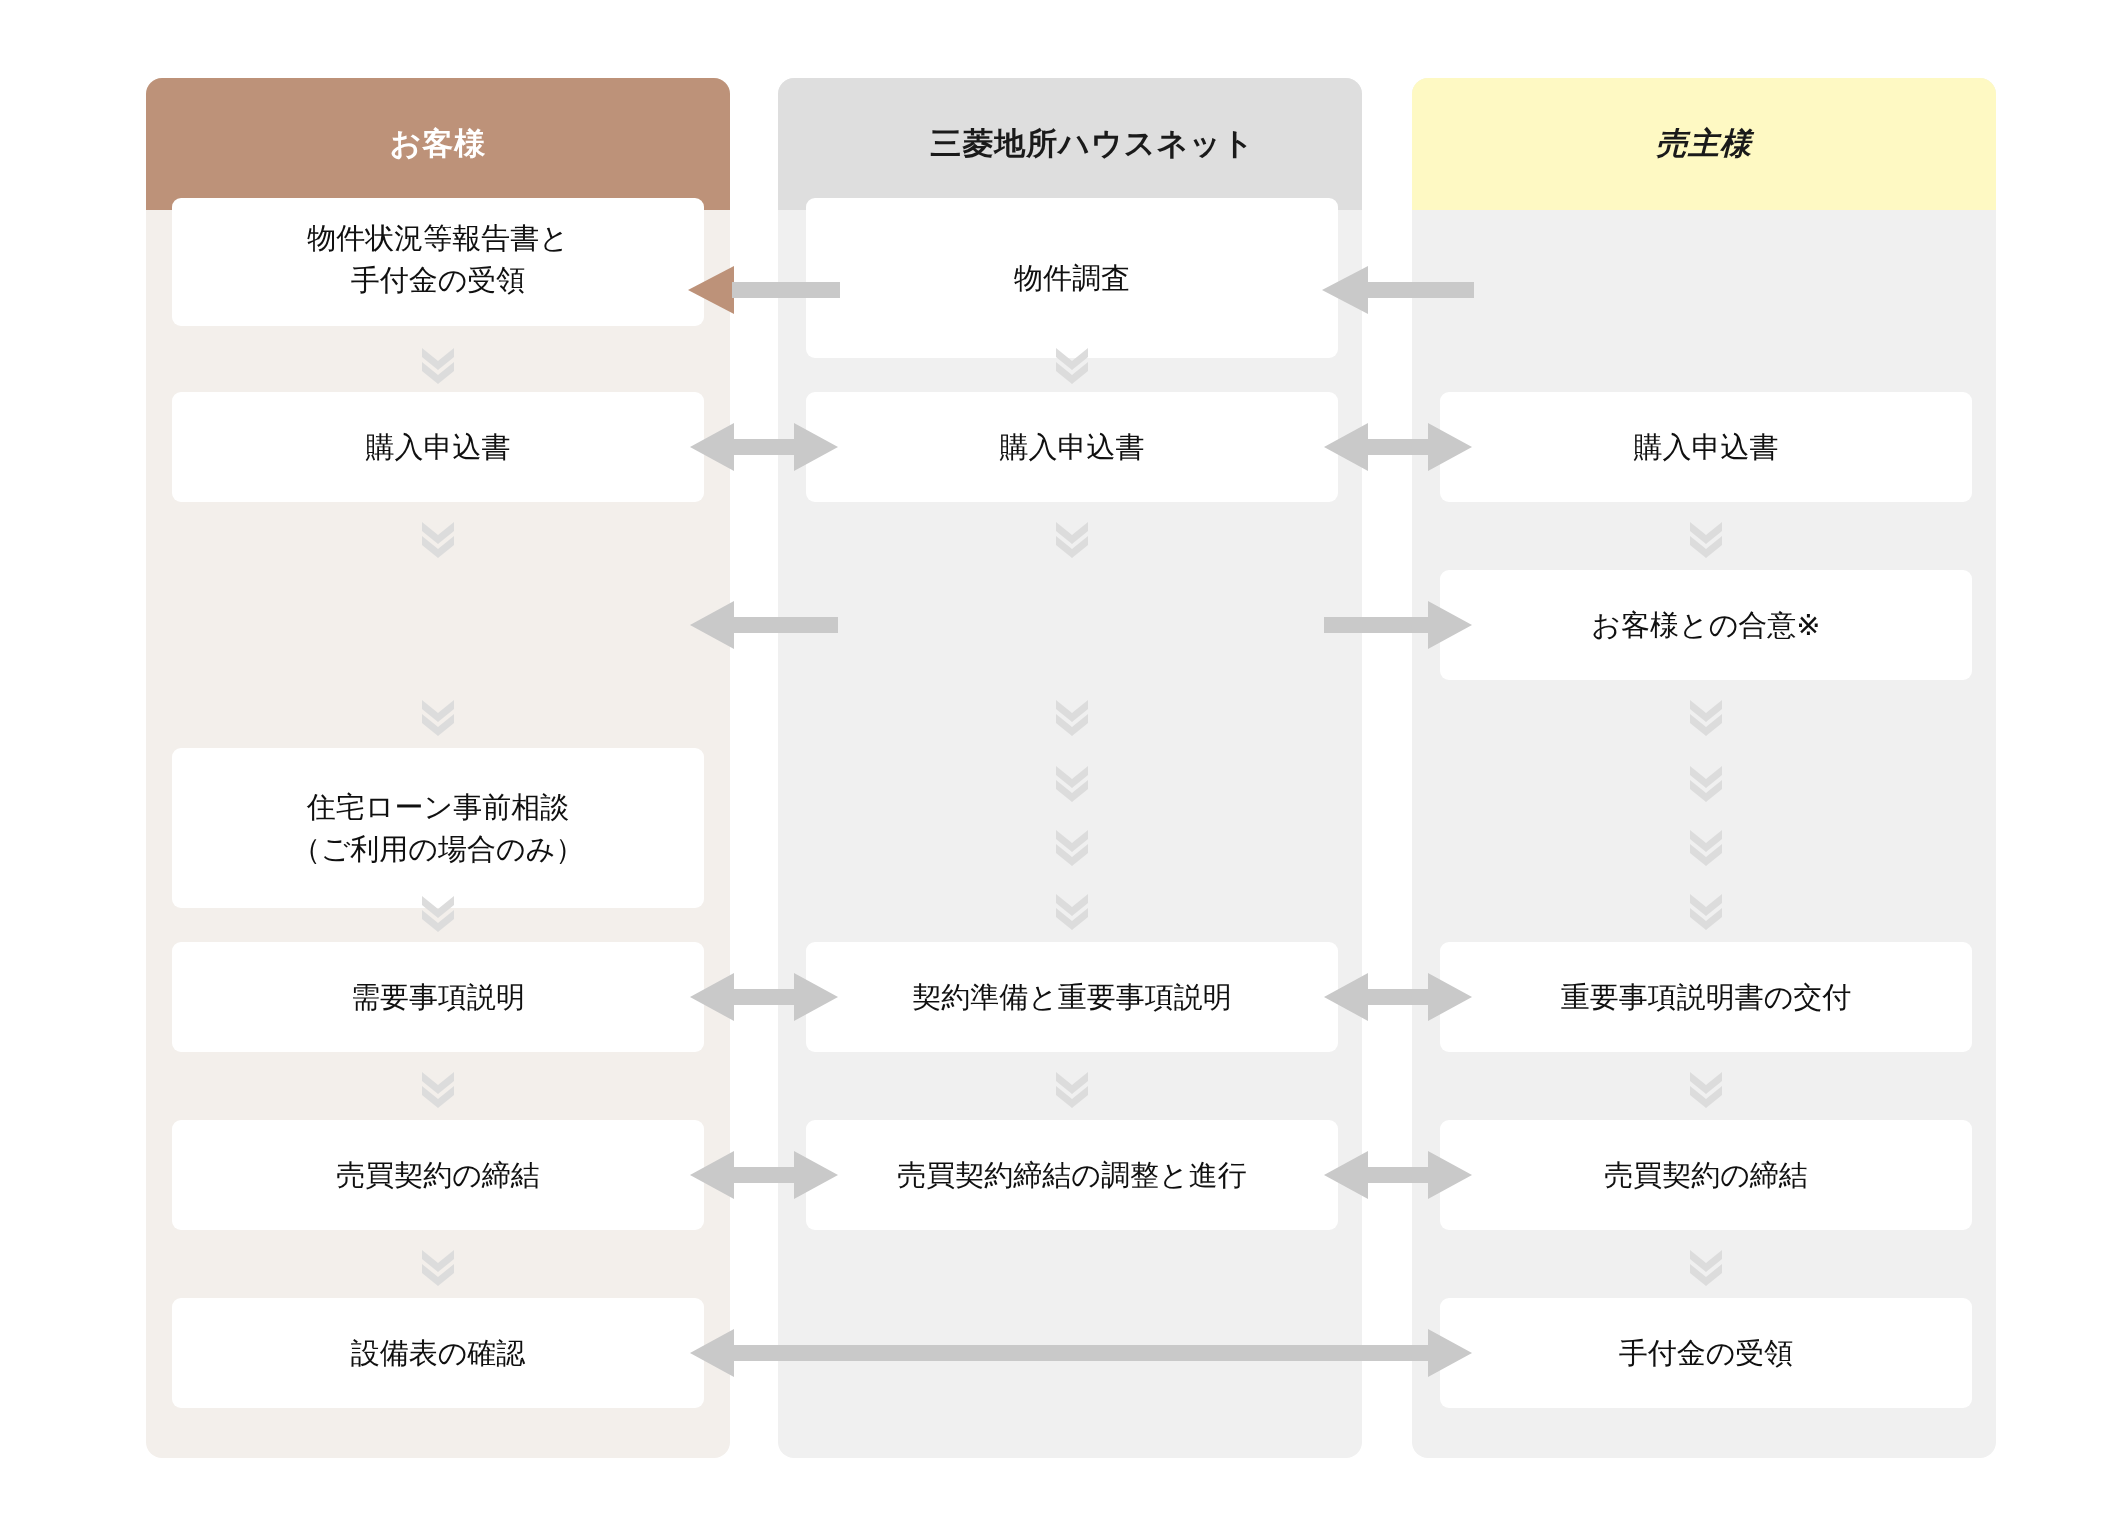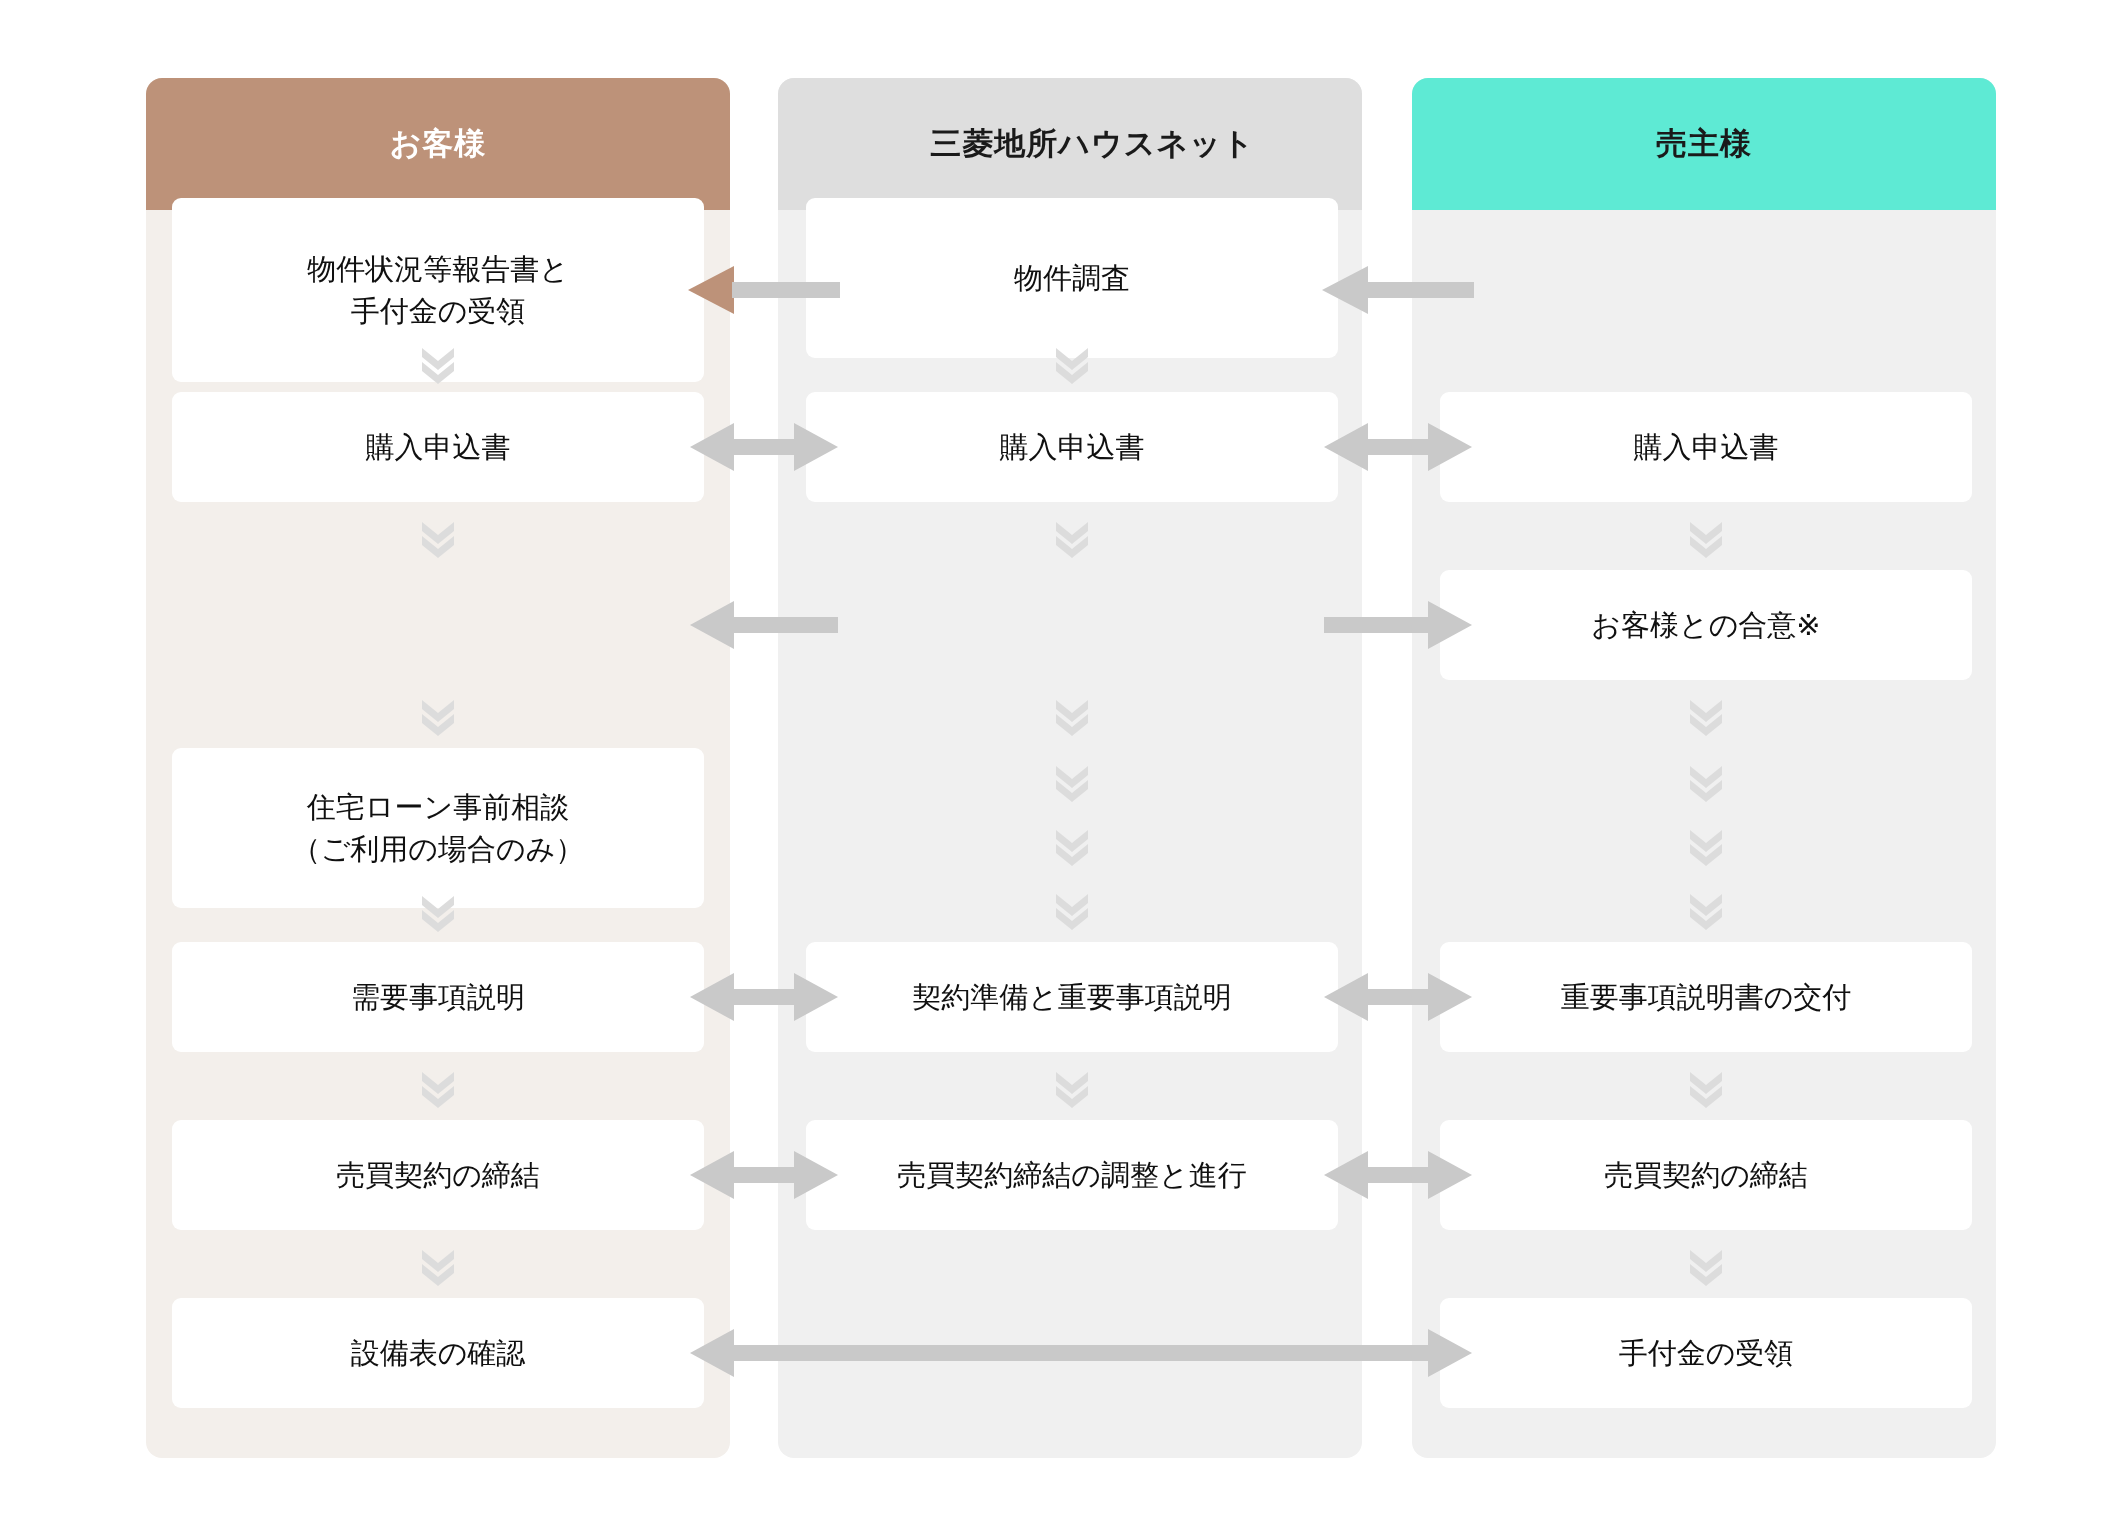--- a/index.html
+++ b/index.html
@@ -38,21 +38,21 @@
     border-radius: 16px 16px 0 0;
     display: flex;
     align-items: center;
     justify-content: center;
     font-size: 31px;
     font-weight: 700;
     letter-spacing: 1px;
   }
   .lane-customer .lane-header { background: #bd9279; color: #ffffff; }
   .lane-broker   .lane-header { background: #dedede; color: #1a1a1a; padding-left: 45px; }
-  .lane-seller   .lane-header { background: #5eead4; color: #1a1a1a; }
+  .lane-seller   .lane-header { background: #fef9c3; color: #1a1a1a; font-style: italic; }
 
   
   .card {
     position: absolute;
     background: #ffffff;
     border-radius: 9px;
     display: flex;
     align-items: center;
     justify-content: center;
     text-align: center;
@@ -82,21 +82,21 @@
   <div class="lane lane-customer">
     <div class="lane-header">お客様</div>
   </div>
   <div class="lane lane-broker">
     <div class="lane-header">三菱地所ハウスネット</div>
   </div>
   <div class="lane lane-seller">
     <div class="lane-header">売主様</div>
   </div>
 
-  <div class="card" style="left:172px; top:198px; width:532px; height:184px;">
+  <div class="card" style="left:172px; top:198px; width:532px; height:128px;font-family:Liberation Mono, monospace;">
     <span>
       <span>物件状況等報告書と</span><br>
       <span>手付金の受領</span>
     </span>
   </div>
 
   <div class="card" style="left:172px; top:392px; width:532px; height:110px;">
     <span>購入申込書</span>
   </div>
 

